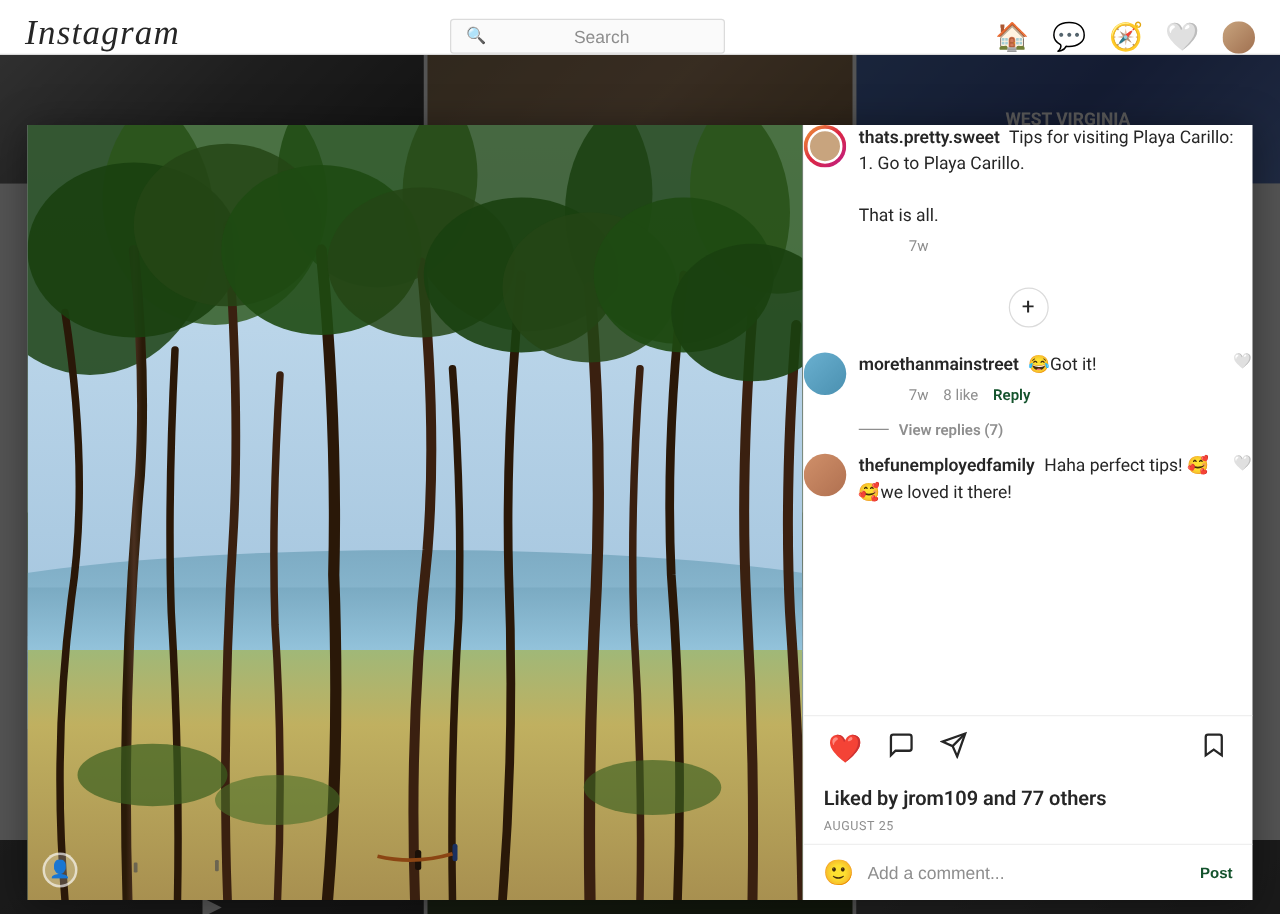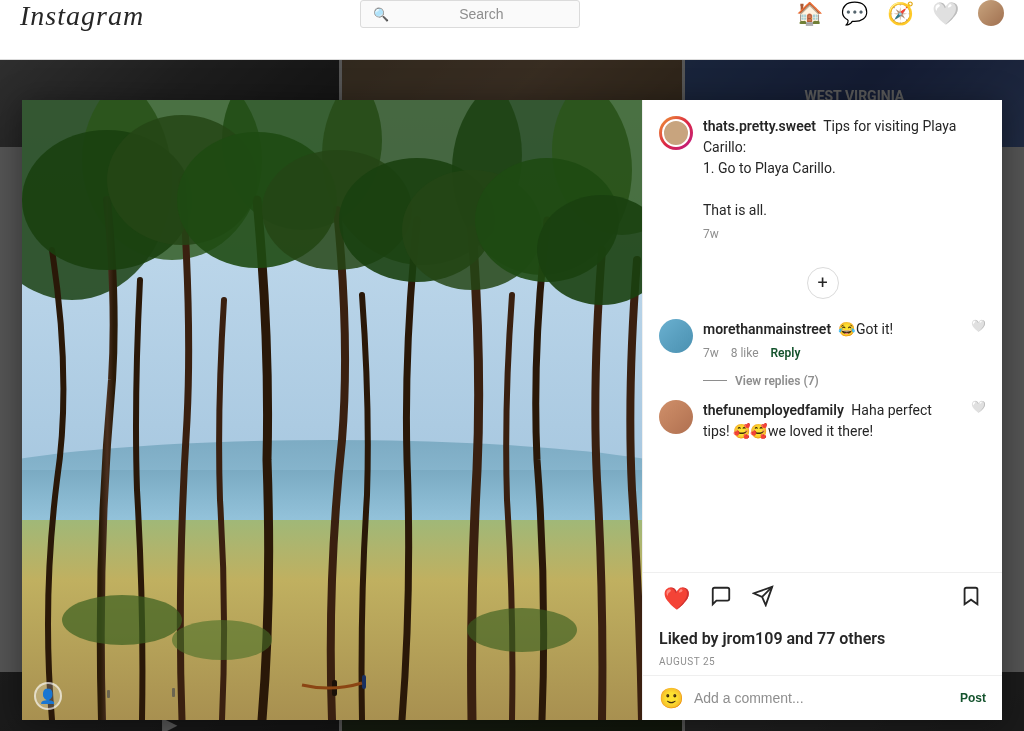--- a/index.html
+++ b/index.html
@@ -1,22 +1,22 @@
 <!DOCTYPE html>
 <html><head>
   <meta charset="utf-8">
   <style>
     * { box-sizing: border-box; margin: 0; padding: 0; }
     body { font-family: -apple-system, BlinkMacSystemFont, 'Segoe UI', Roboto, Helvetica, Arial, sans-serif; background: #fafafa; color: #262626; }
 
     
     .header {
-      position: fixed; top: 0; left: 0; right: 0; height: 60px;
+      position: fixed; top: 0; left: 0; right: 0; height: 44px;
       background: #fff; border-bottom: 1px solid #dbdbdb;
-      display: flex; align-items: flex-start; justify-content: space-between;
+      display: flex; align-items: flex-end; justify-content: space-between;
       padding: 0 20px; z-index: 100;
     }
     .header-logo { font-family: 'Billabong', cursive; font-size: 28px; font-weight: 400; letter-spacing: 1px; color: #262626; font-style: italic; font-family: Georgia, serif; }
     .header-search {
       display: flex; align-items: center;
       background: #fafafa; border: 1px solid #dbdbdb; border-radius: 3px;
       padding: 5px 12px; width: 220px;
     }
     .header-search input { border: none; background: transparent; outline: none; font-size: 14px; color: #262626; width: 100%; text-align: center; }
     .header-search input::placeholder { color: #8e8e8e; }
@@ -99,37 +99,37 @@
       flex-shrink: 0; display: flex; align-items: center; justify-content: center;
     }
     .user-avatar-inner { width: 30px; height: 30px; border-radius: 50%; background: #c8a47e; border: 2px solid #fff; }
     .comment-header-info { flex: 1; }
     .comment-header-name { font-weight: 600; font-size: 14px; }
     .comment-header-name span { font-weight: 400; color: #8e8e8e; font-size: 13px; }
     .comment-header-location { font-size: 12px; color: #8e8e8e; margin-top: 2px; }
     .more-icon { color: #262626; font-size: 18px; cursor: pointer; }
 
     
-    .comments-scroll { flex: 1; overflow-y: auto; padding: 16px; }
+    .comments-scroll { flex: 1; overflow-y: auto; }
 
     
     .post-comment { display: flex; gap: 10px; margin-bottom: 16px; }
     .comment-avatar {
       width: 34px; height: 34px; border-radius: 50%; flex-shrink: 0;
       overflow: hidden;
     }
     .avatar-img {
       width: 100%; height: 100%;
       background: linear-gradient(135deg, #f09433, #e6683c, #dc2743, #cc2366, #bc1888);
       display: flex; align-items: center; justify-content: center;
     }
     .avatar-inner { width: 28px; height: 28px; border-radius: 50%; background: #c8a47e; border: 2px solid #fff; }
     .comment-body { flex: 1; font-size: 14px; line-height: 1.5; }
     .comment-username { font-weight: 600; margin-right: 4px; }
-    .comment-time { color: #8e8e8e; font-size: 12px; margin-top: 4px; }
+    .comment-time { color: #8e8e8e; font-size: 12px; margin-top: 4px; margin-left: 40px; }
     .comment-action { font-size: 12px; color: #14532d; font-weight: 600; cursor: pointer; }
     .comment-like-btn { font-size: 12px; color: #8e8e8e; cursor: pointer; }
 
     
     .add-emoji-btn {
       display: flex; align-items: center; justify-content: center;
       width: 32px; height: 32px; border-radius: 50%; border: 1.5px solid #dbdbdb;
       margin: 8px auto; cursor: pointer; color: #262626;
       font-size: 18px;
     }

